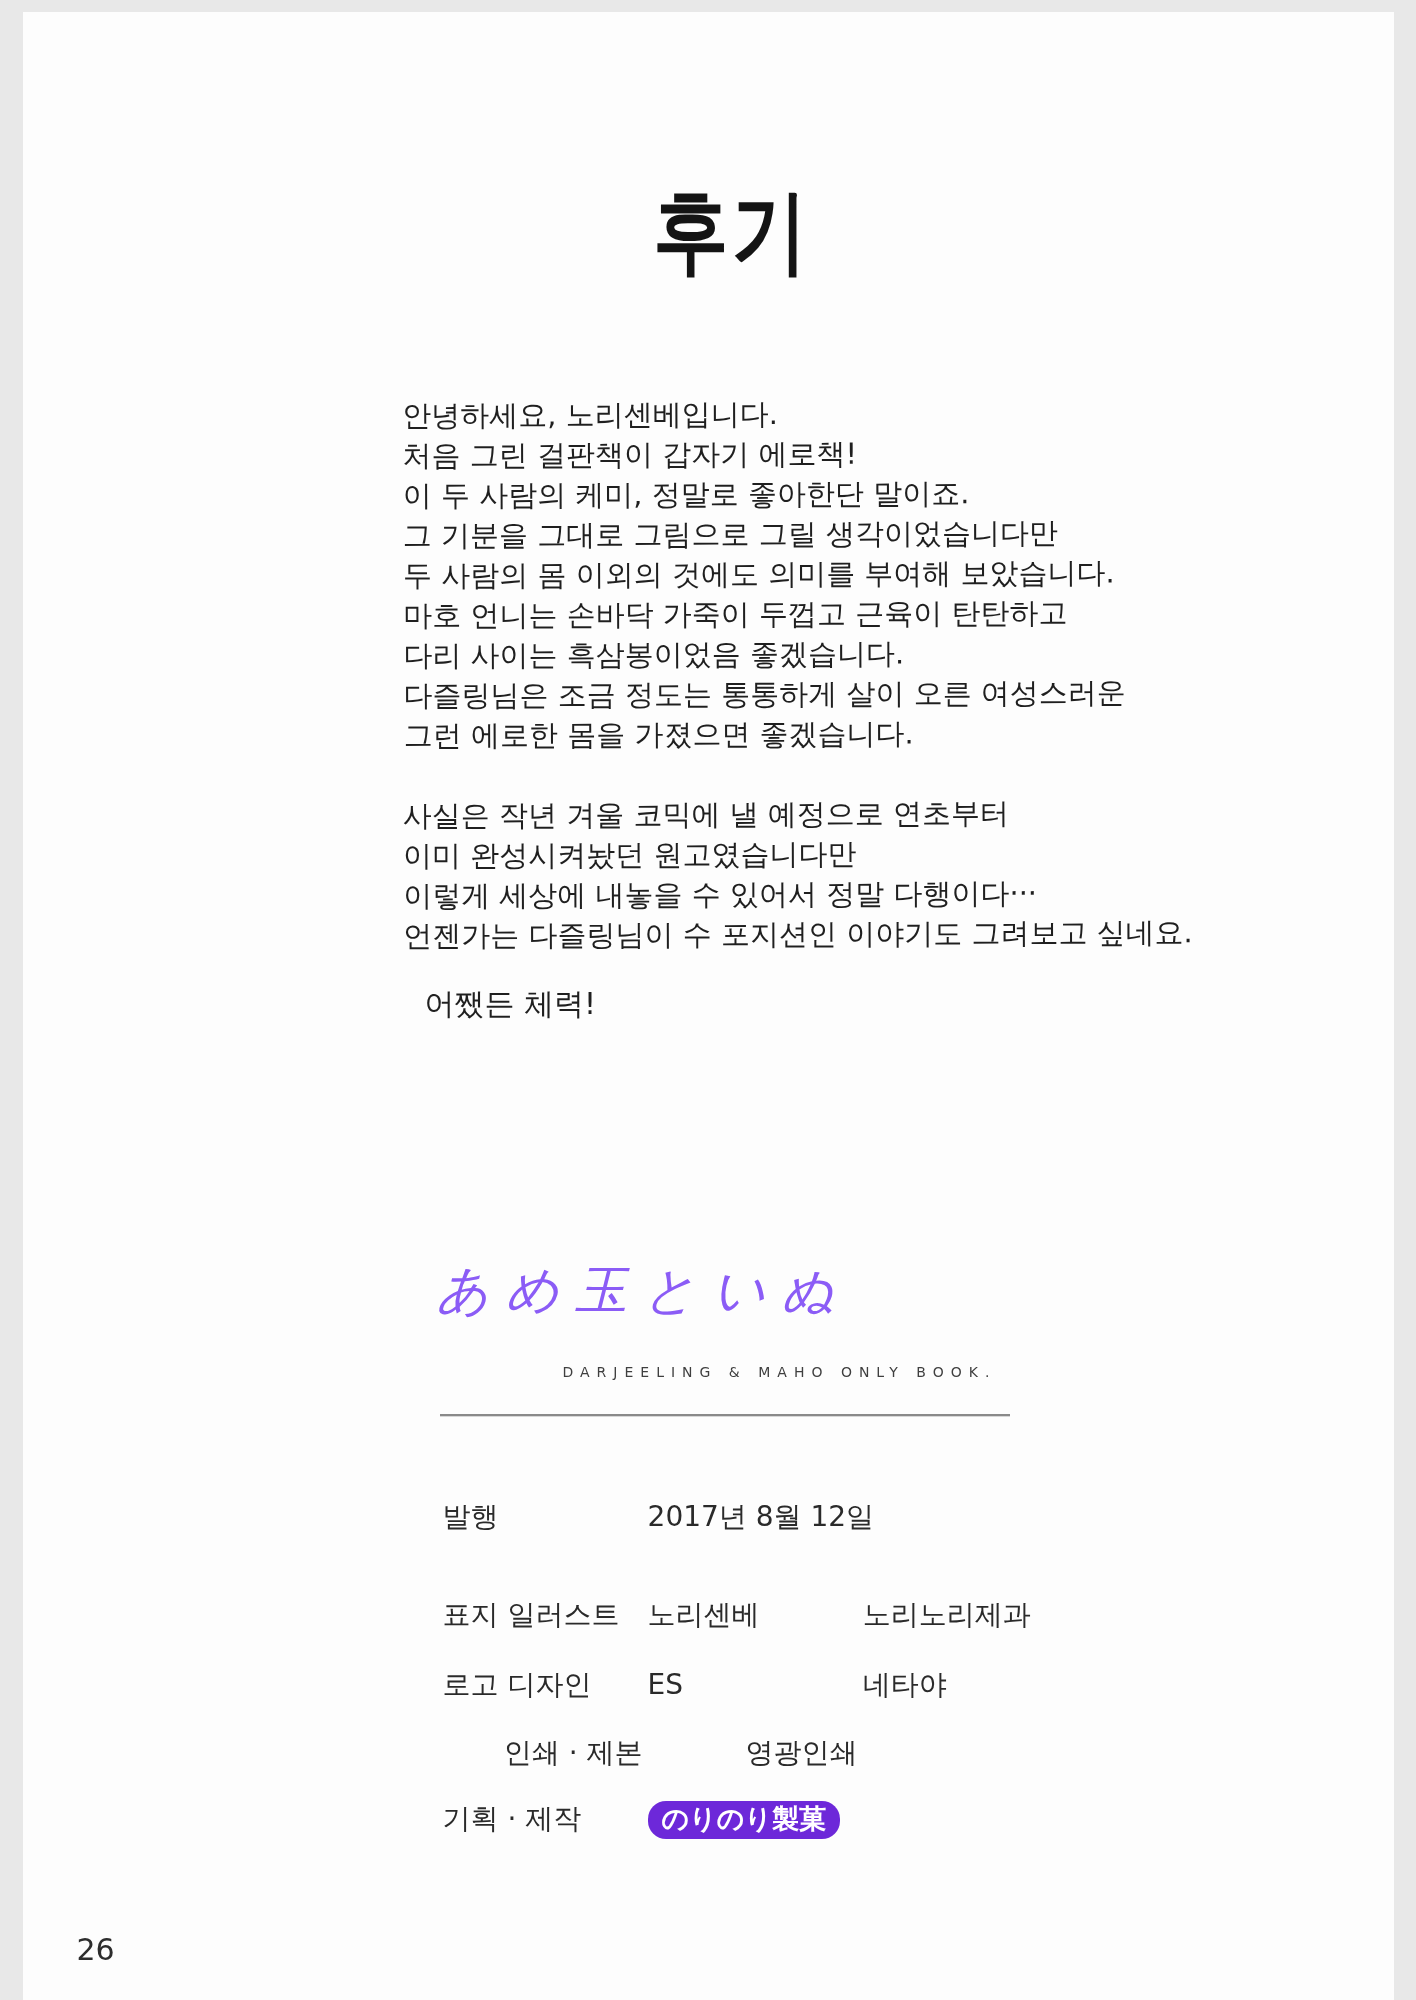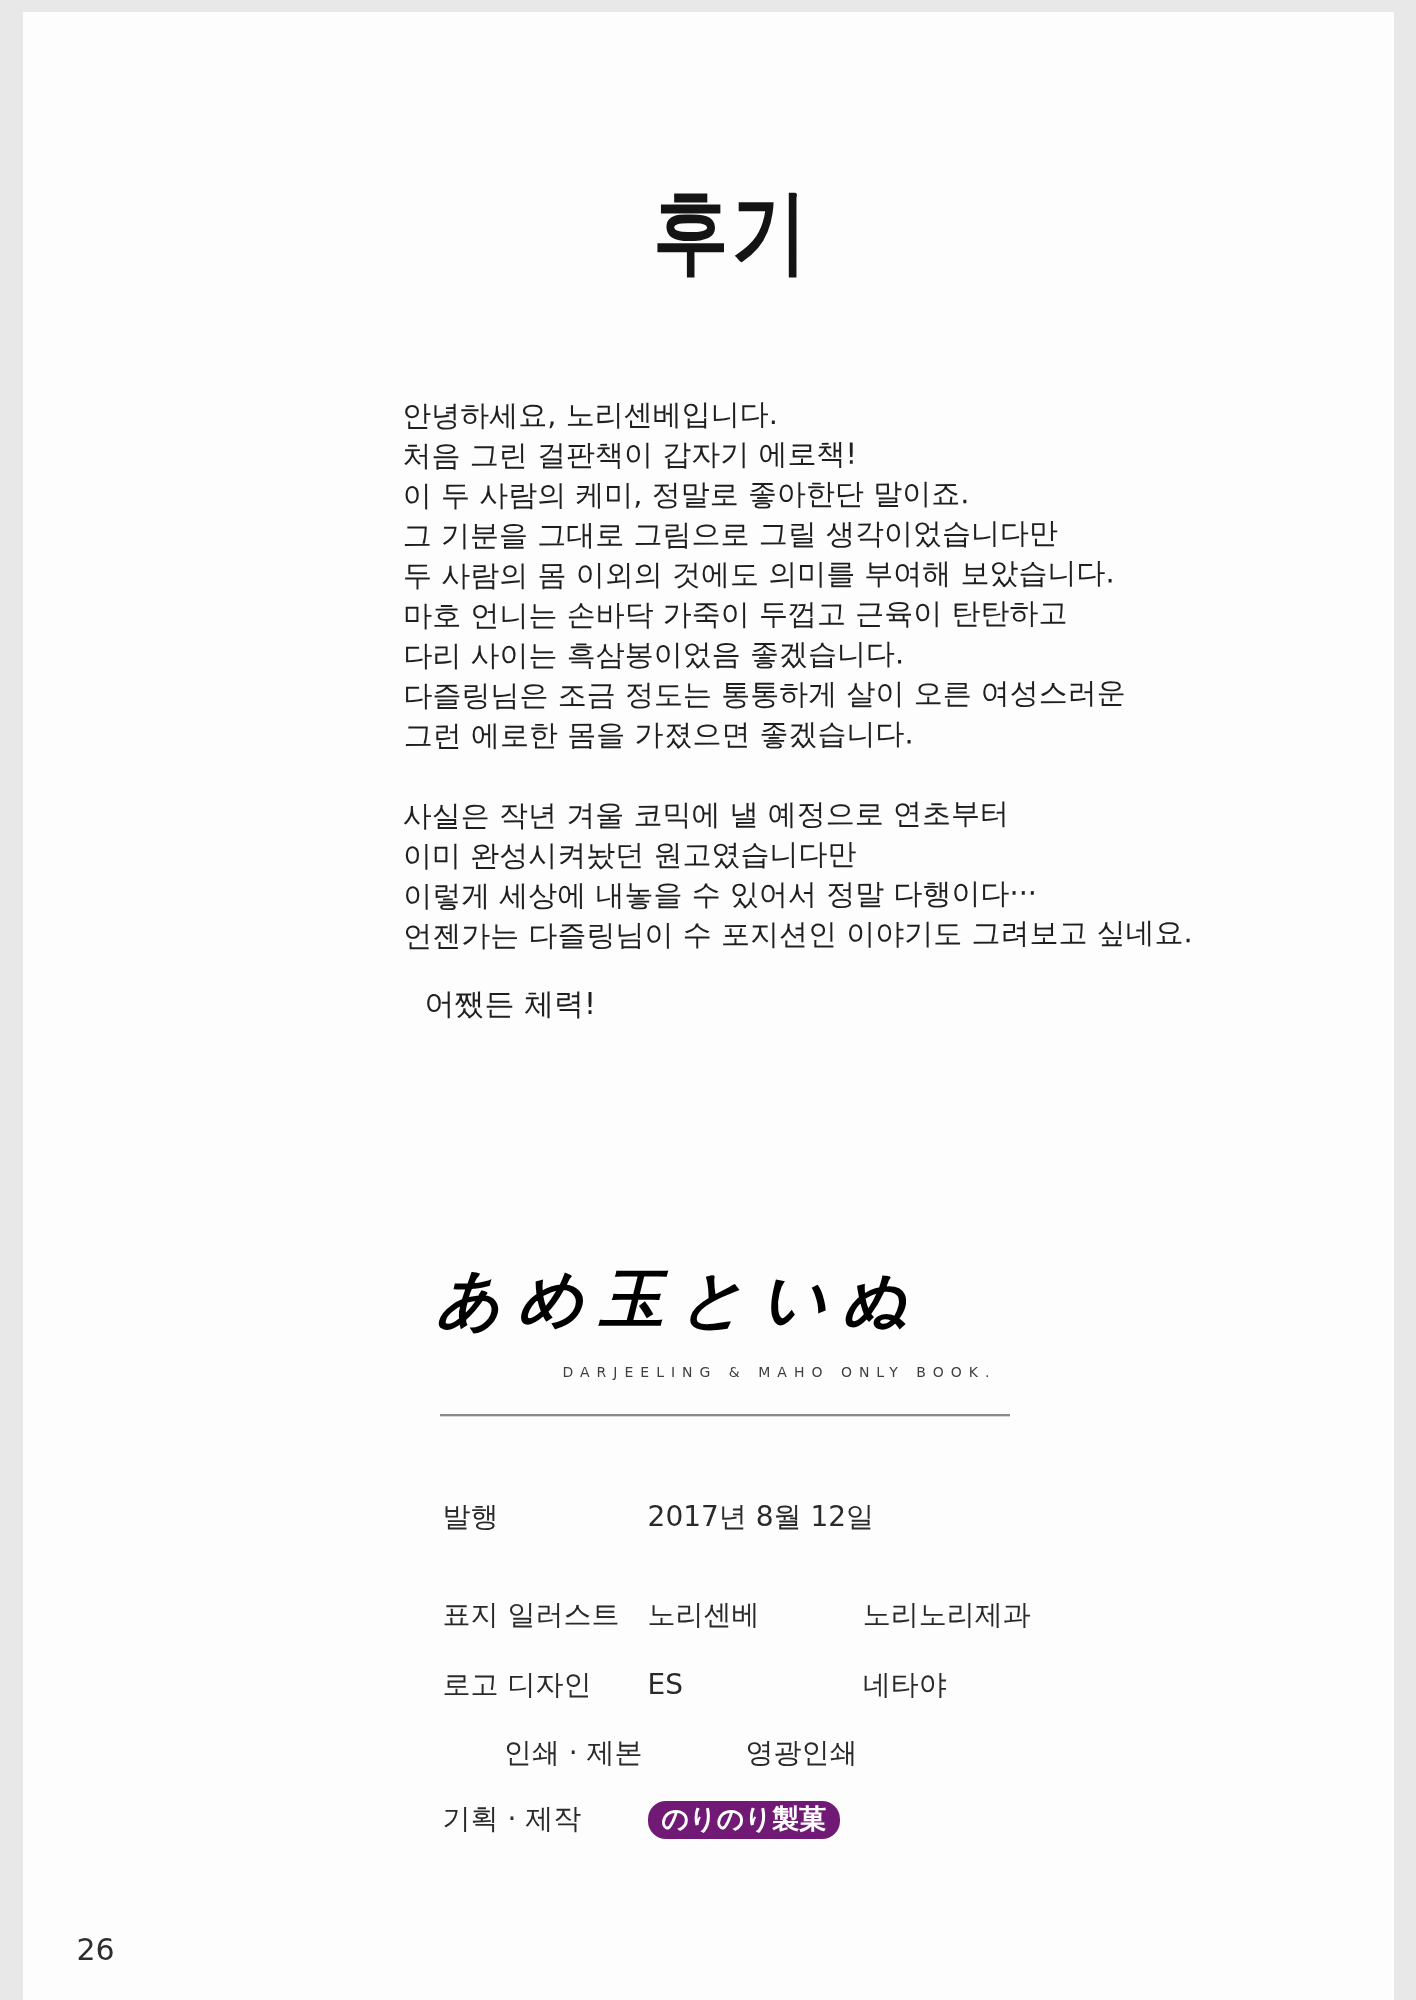--- a/index.html
+++ b/index.html
@@ -49,24 +49,24 @@
     color: #1f1f1f;
   }
 
   
   .logo-title {
     position: absolute;
     left: 414px;
     top: 1244px;
     font-family: "DejaVu Serif", serif;
     font-style: italic;
-    font-weight: 700;
-    font-size: 64px;
+    font-weight: 400;
+    font-size: 52px;
     letter-spacing: 16px;
-    color: #000000;
+    color: #8b5cf6;
     white-space: nowrap;
   }
   .logo-subtitle {
     position: absolute;
     left: 540px;
     top: 1352px;
     font-size: 14px;
     letter-spacing: 7px;
     color: #3f3f3f;
     white-space: nowrap;
@@ -87,21 +87,21 @@
   .crow .clabel  { display: inline-block; width: 200px; font-size: 28px; color: #2a2a2a; }
   .crow .cvalue  { display: inline-block; width: 210px; font-size: 28px; color: #2a2a2a; }
   .crow .cvalue2 { display: inline-block; font-size: 28px; color: #2a2a2a; }
   .r1 { top: 1486px; }
   .r2 { top: 1584px; }
   .r3 { top: 1654px; }
   .r4 { top: 1722px; text-align: right; }
   .r5 { top: 1788px; }
   .badge {
     display: inline-block;
-    background: #701a75;
+    background: #6d28d9;
     color: #ffffff !important;
     border-radius: 18px;
     padding: 3px 14px 5px 14px;
     font-size: 27px !important;
     font-weight: 700;
     width: auto !important;
     line-height: 1.1;
   }
   .contact {
     position: absolute;

